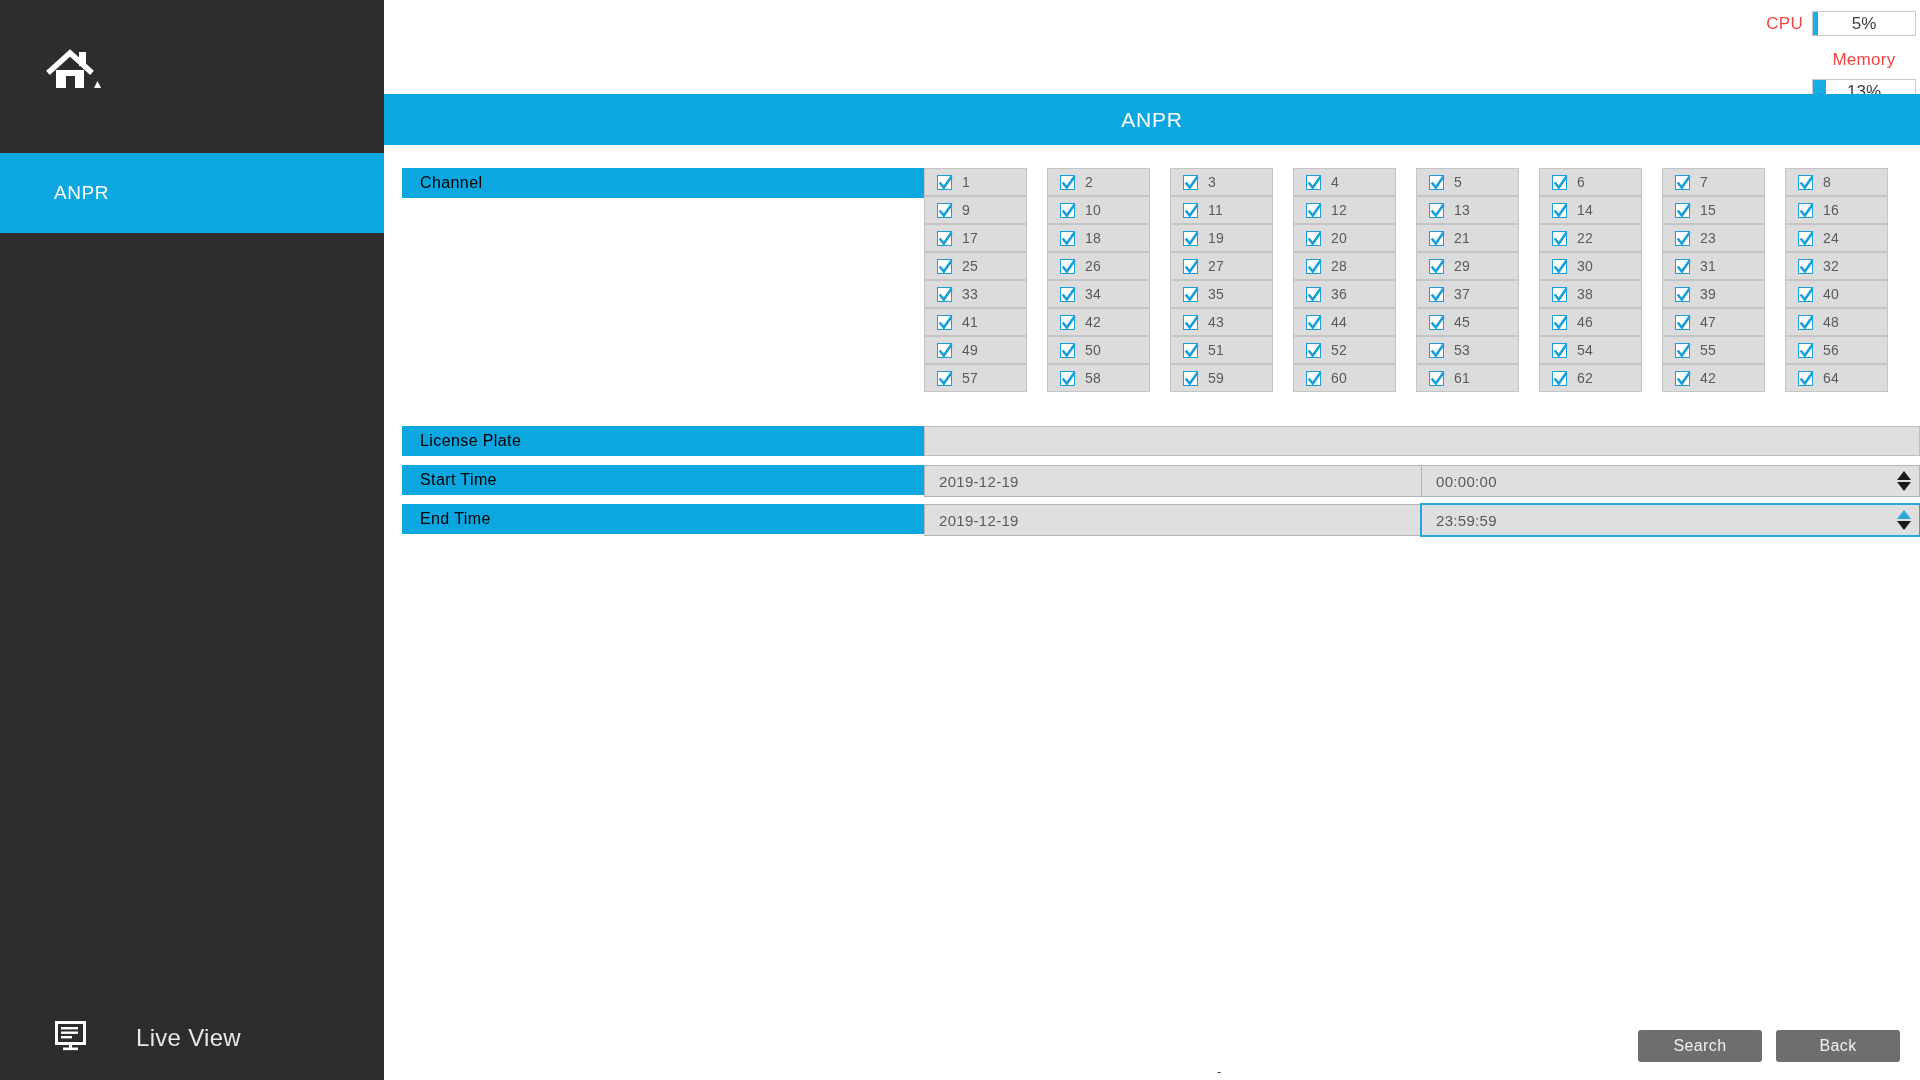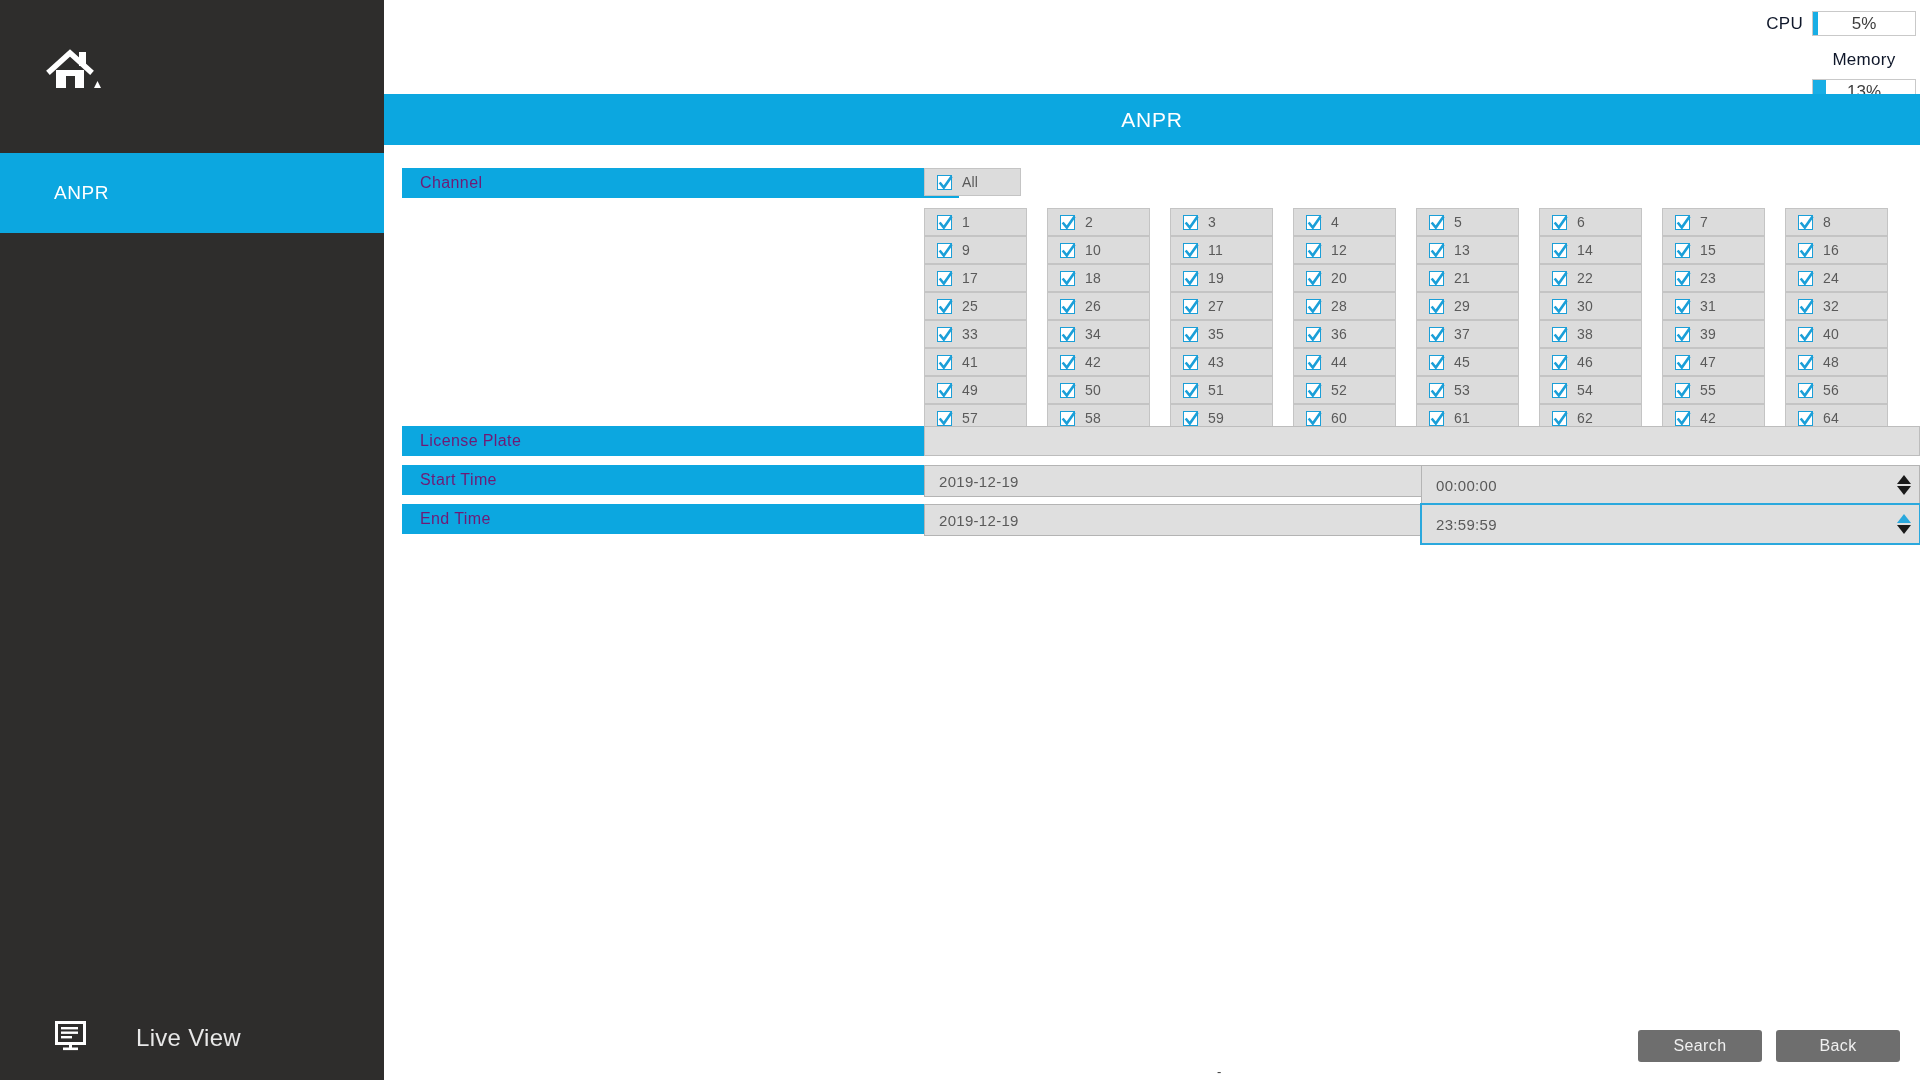--- a/index.html
+++ b/index.html
@@ -54,21 +54,21 @@
     font-size: 34px; font-weight: 300; color: #4d4d4d;
     letter-spacing: 0.5px;
   }
   .meter-row {
     position: absolute; right: 4px;
     display: flex; align-items: center; gap: 9px;
   }
   #meter-cpu { top: 11px; }
   #meter-mem { top: 50px; flex-direction: column; }
   .meter-label {
-    font-size: 17px; color: #0f172a; font-weight: 300;
+    font-size: 17px; color: #ef4444; font-weight: 300;
     text-align: left; letter-spacing: 0.3px;
   }
   .meter-track {
     position: relative;
     width: 104px; height: 25px;
     background: #ffffff;
     border: 1px solid #c9c9c9;
     overflow: hidden;
   }
   .meter-fill {
@@ -98,21 +98,21 @@
     position: absolute; left: 384px; top: 145px;
     width: 1536px; height: 935px;
     background: #ffffff;
   }
 
   .form-row { position: absolute; left: 18px; }
   .row-label {
     position: absolute; left: 0; top: 0;
     width: 557px; height: 30px;
     background: #0ca7e0;
-    color: #701a75; font-size: 16px; font-weight: 300;
+    color: #000000; font-size: 16px; font-weight: 300;
     display: flex; align-items: center;
     padding-left: 18px;
     letter-spacing: 0.4px;
   }
 
   
   #channel-row { top: 23px; }
   #channel-grid {
     position: absolute; left: 522px; top: 0;
     width: 996px;
@@ -181,21 +181,21 @@
   }
   .caret-down {
     width: 0; height: 0;
     border-left: 7px solid transparent;
     border-right: 7px solid transparent;
     border-top: 9px solid #1a1a1a;
   }
 
   .time-spin {
     position: absolute; left: 1019px; top: 0;
-    width: 499px; height: 40px;
+    width: 499px; height: 32px;
     background: #dfdfdf;
     border: 1px solid #b4b4b4;
     display: flex; align-items: center;
     padding: 0 4px 0 14px;
     cursor: text;
   }
   .time-spin.focused { border: 1px solid #2aa8dd; outline: 1px solid #2aa8dd; justify-content: flex-end; }
   .time-spin .tval {
     font-size: 15px; color: #5a5a5a; flex: 1;
     letter-spacing: 0.3px;
@@ -295,30 +295,20 @@
   <div id="section-bar">
     <span class="sb-title">ANPR</span>
   </div>
 
   <div id="content">
 
     <div class="form-row" id="channel-row">
       <div class="row-label">Channel</div>
 
       <div id="channel-grid">
-        <div class="chan-all-wrap">
-          <div class="chan-cell all">
-            <span class="cb">
-              <svg width="17" height="19" viewBox="0 0 17 19">
-                <path d="M3.5 9.5 L6.8 13.5 L13.8 3.5" fill="none" stroke="#1b9fd8" stroke-width="2.6" stroke-linecap="square"></path>
-              </svg>
-            </span>
-            <span class="chan-label">All</span>
-          </div>
-        </div>
         <div class="chan-grid-rows" id="chan-cells">
             <div class="chan-cell">
               <span class="cb">
                 <svg width="17" height="19" viewBox="0 0 17 19">
                   <path d="M3.5 9.5 L6.8 13.5 L13.8 3.5" fill="none" stroke="#1b9fd8" stroke-width="2.6" stroke-linecap="square"></path>
                 </svg>
               </span>
               <span class="chan-label">1</span>
             </div>
             <div class="chan-cell">

